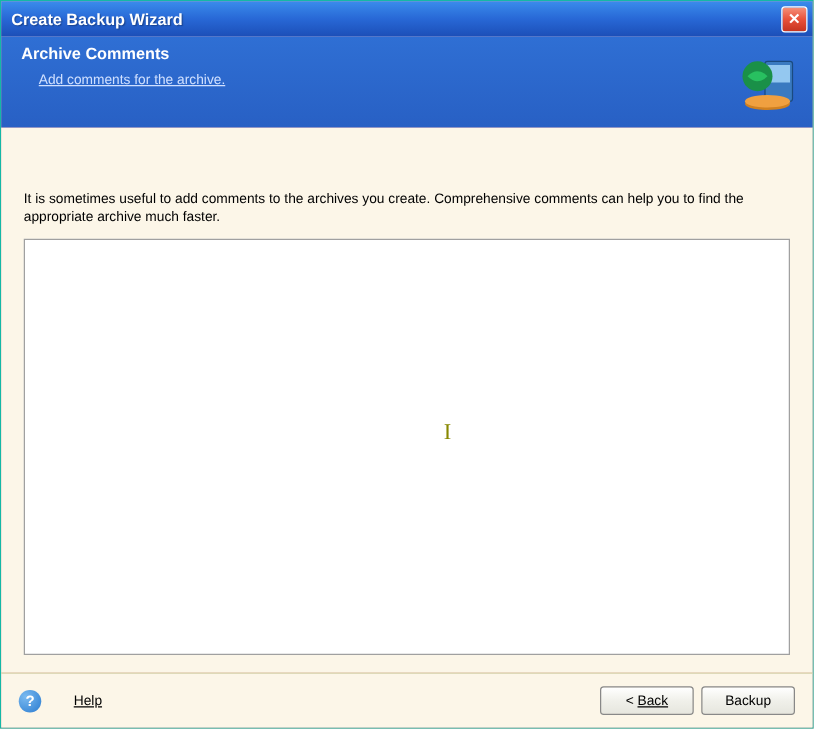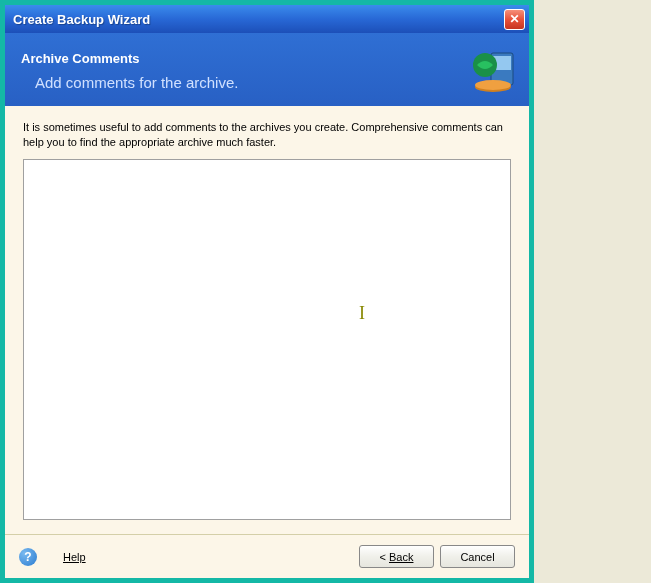--- a/index.html
+++ b/index.html
@@ -9,23 +9,23 @@
     }
     body {
       font-family: Tahoma, Arial, sans-serif;
       font-size: 11px;
       background: #ece9d8;
       width: 651px;
       height: 583px;
       overflow: hidden;
     }
     .window {
-      width: 534px;
+      width: 651px;
       height: 583px;
-      border: 5px solid #14b8a6;
+      border: 1px solid #14b8a6;
       background: #fca5a5;
       display: flex;
       flex-direction: column;
     }
     .titlebar {
       height: 28px;
       background: linear-gradient(to bottom, #3a8cec 0%, #2868d6 50%, #1c4fb8 100%);
       display: flex;
       align-items: center;
       justify-content: space-between;
@@ -49,52 +49,54 @@
       cursor: pointer;
       color: #fff;
       font-weight: bold;
       font-size: 12px;
       font-family: Arial, sans-serif;
     }
     .header-panel {
       height: 73px;
       background: linear-gradient(to bottom, #2f6fd4 0%, #2860c4 100%);
       position: relative;
-      padding: 18px 16px;
+      padding: 6px 16px;
       color: #fff;
     }
     .header-title {
       font-size: 13px;
       font-weight: bold;
     }
     .header-subtitle {
-      font-size: 15px;
+      font-size: 11px;
       margin-top: 8px;
       margin-left: 14px;
       color: #d0e0ff;
+      text-decoration: underline;
     }
     .header-icon {
       position: absolute;
       right: 10px;
       top: 12px;
       width: 50px;
       height: 50px;
     }
     .content-area {
       flex: 1;
       background: #fcf6e8;
       padding: 14px 18px;
       display: flex;
       flex-direction: column;
     }
     .intro-text {
       color: #000;
       font-size: 11px;
       line-height: 1.4;
       margin-bottom: 8px;
+      margin-top: 36px;
     }
     .textarea-wrapper {
       flex: 1;
       position: relative;
     }
     .comment-textarea {
       width: 100%;
       height: 100%;
       border: 1px solid #a0a0a0;
       background: #fff;
@@ -208,17 +210,17 @@
   <div class="footer">
     <div class="help-area">
       <div class="help-icon">?</div>
       <span class="help-text">Help</span>
     </div>
     <div class="button-group">
       <button class="wiz-btn">
         <span class="btn-label"><span>&lt; </span><span class="ul">Back</span></span>
       </button>
       <button class="wiz-btn">
-        <span class="btn-label">Cancel</span>
+        <span class="btn-label">Backup</span>
       </button>
     </div>
   </div>
 </div>
 
 </body></html>

